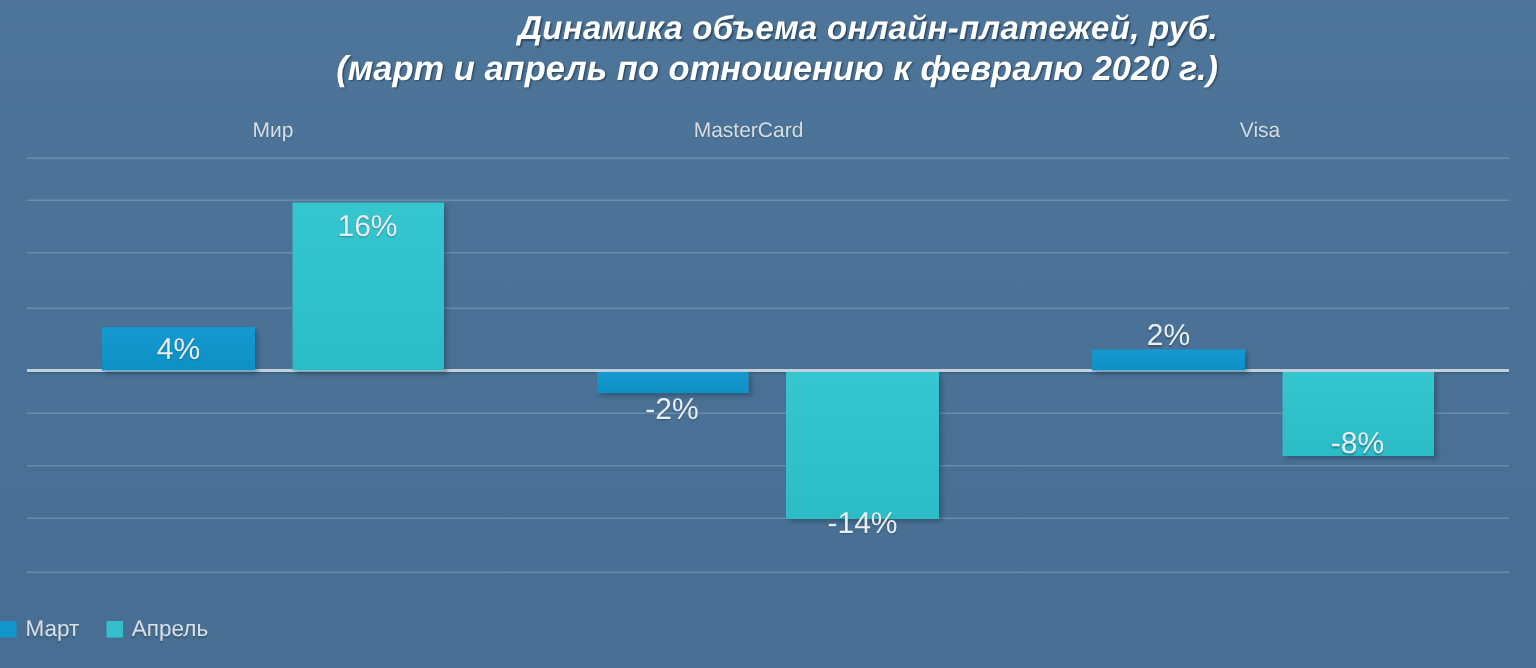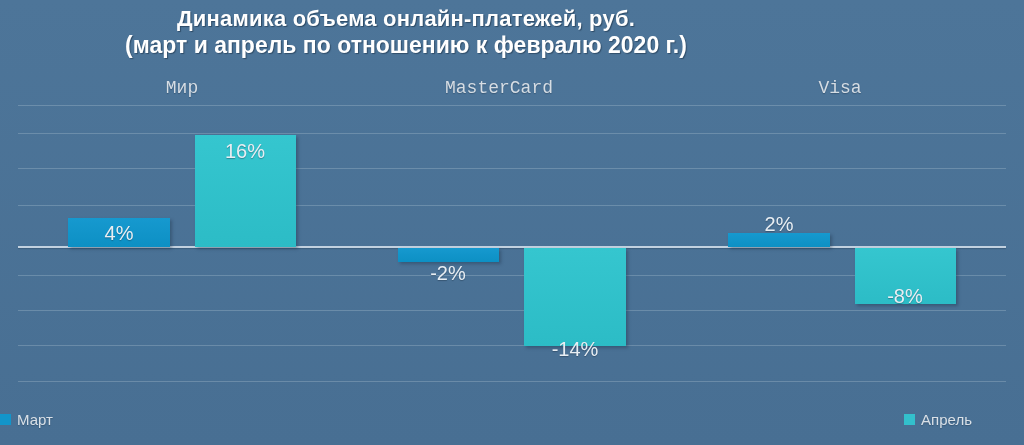--- a/index.html
+++ b/index.html
@@ -22,21 +22,22 @@
     height: 445px;
     background: linear-gradient(180deg, #4d7599 0%, #486f93 100%);
   }
 
   
   .title-block {
     position: absolute;
     left: 0;
     top: 6px;
     width: 812px;
-    text-align: center;
+    text-align: right;
+    font-style: italic;
   }
   .chart-title {
     font-size: 22px;
     font-weight: bold;
     color: #ffffff;
     letter-spacing: 0.2px;
     text-shadow: 1px 1px 1px rgba(20,40,60,0.55);
     line-height: 26px;
     white-space: nowrap;
   }
@@ -47,27 +48,26 @@
     text-shadow: 1px 1px 1px rgba(20,40,60,0.5);
     line-height: 24px;
     margin-top: 1px;
     white-space: nowrap;
   }
 
   
   .cat-label {
     position: absolute;
     top: 78px;
-    font-size: 18px;
+    font-size: 14px;
     color: #d6dde4;
     text-align: center;
     transform: translateX(-50%);
     white-space: nowrap;
     text-shadow: 0 1px 1px rgba(25,45,65,0.35);
-    font-family: Liberation Mono, monospace;
   }
 
   
   .plot-area {
     position: absolute;
     left: 18px;
     top: 105px;
     width: 988px;
     height: 285px;
   }
@@ -108,21 +108,21 @@
     text-shadow: 0 1px 1px rgba(25,45,65,0.4);
   }
 
   
   .legend {
     position: absolute;
     left: 0;
     top: 411px;
     width: 972px;
     display: flex;
-    justify-content: space-between;
+    justify-content: flex-start;
     align-items: center;
     gap: 18px;
   }
   .legend-item {
     display: flex;
     align-items: center;
     gap: 6px;
   }
   .legend-swatch {
     width: 11px;

